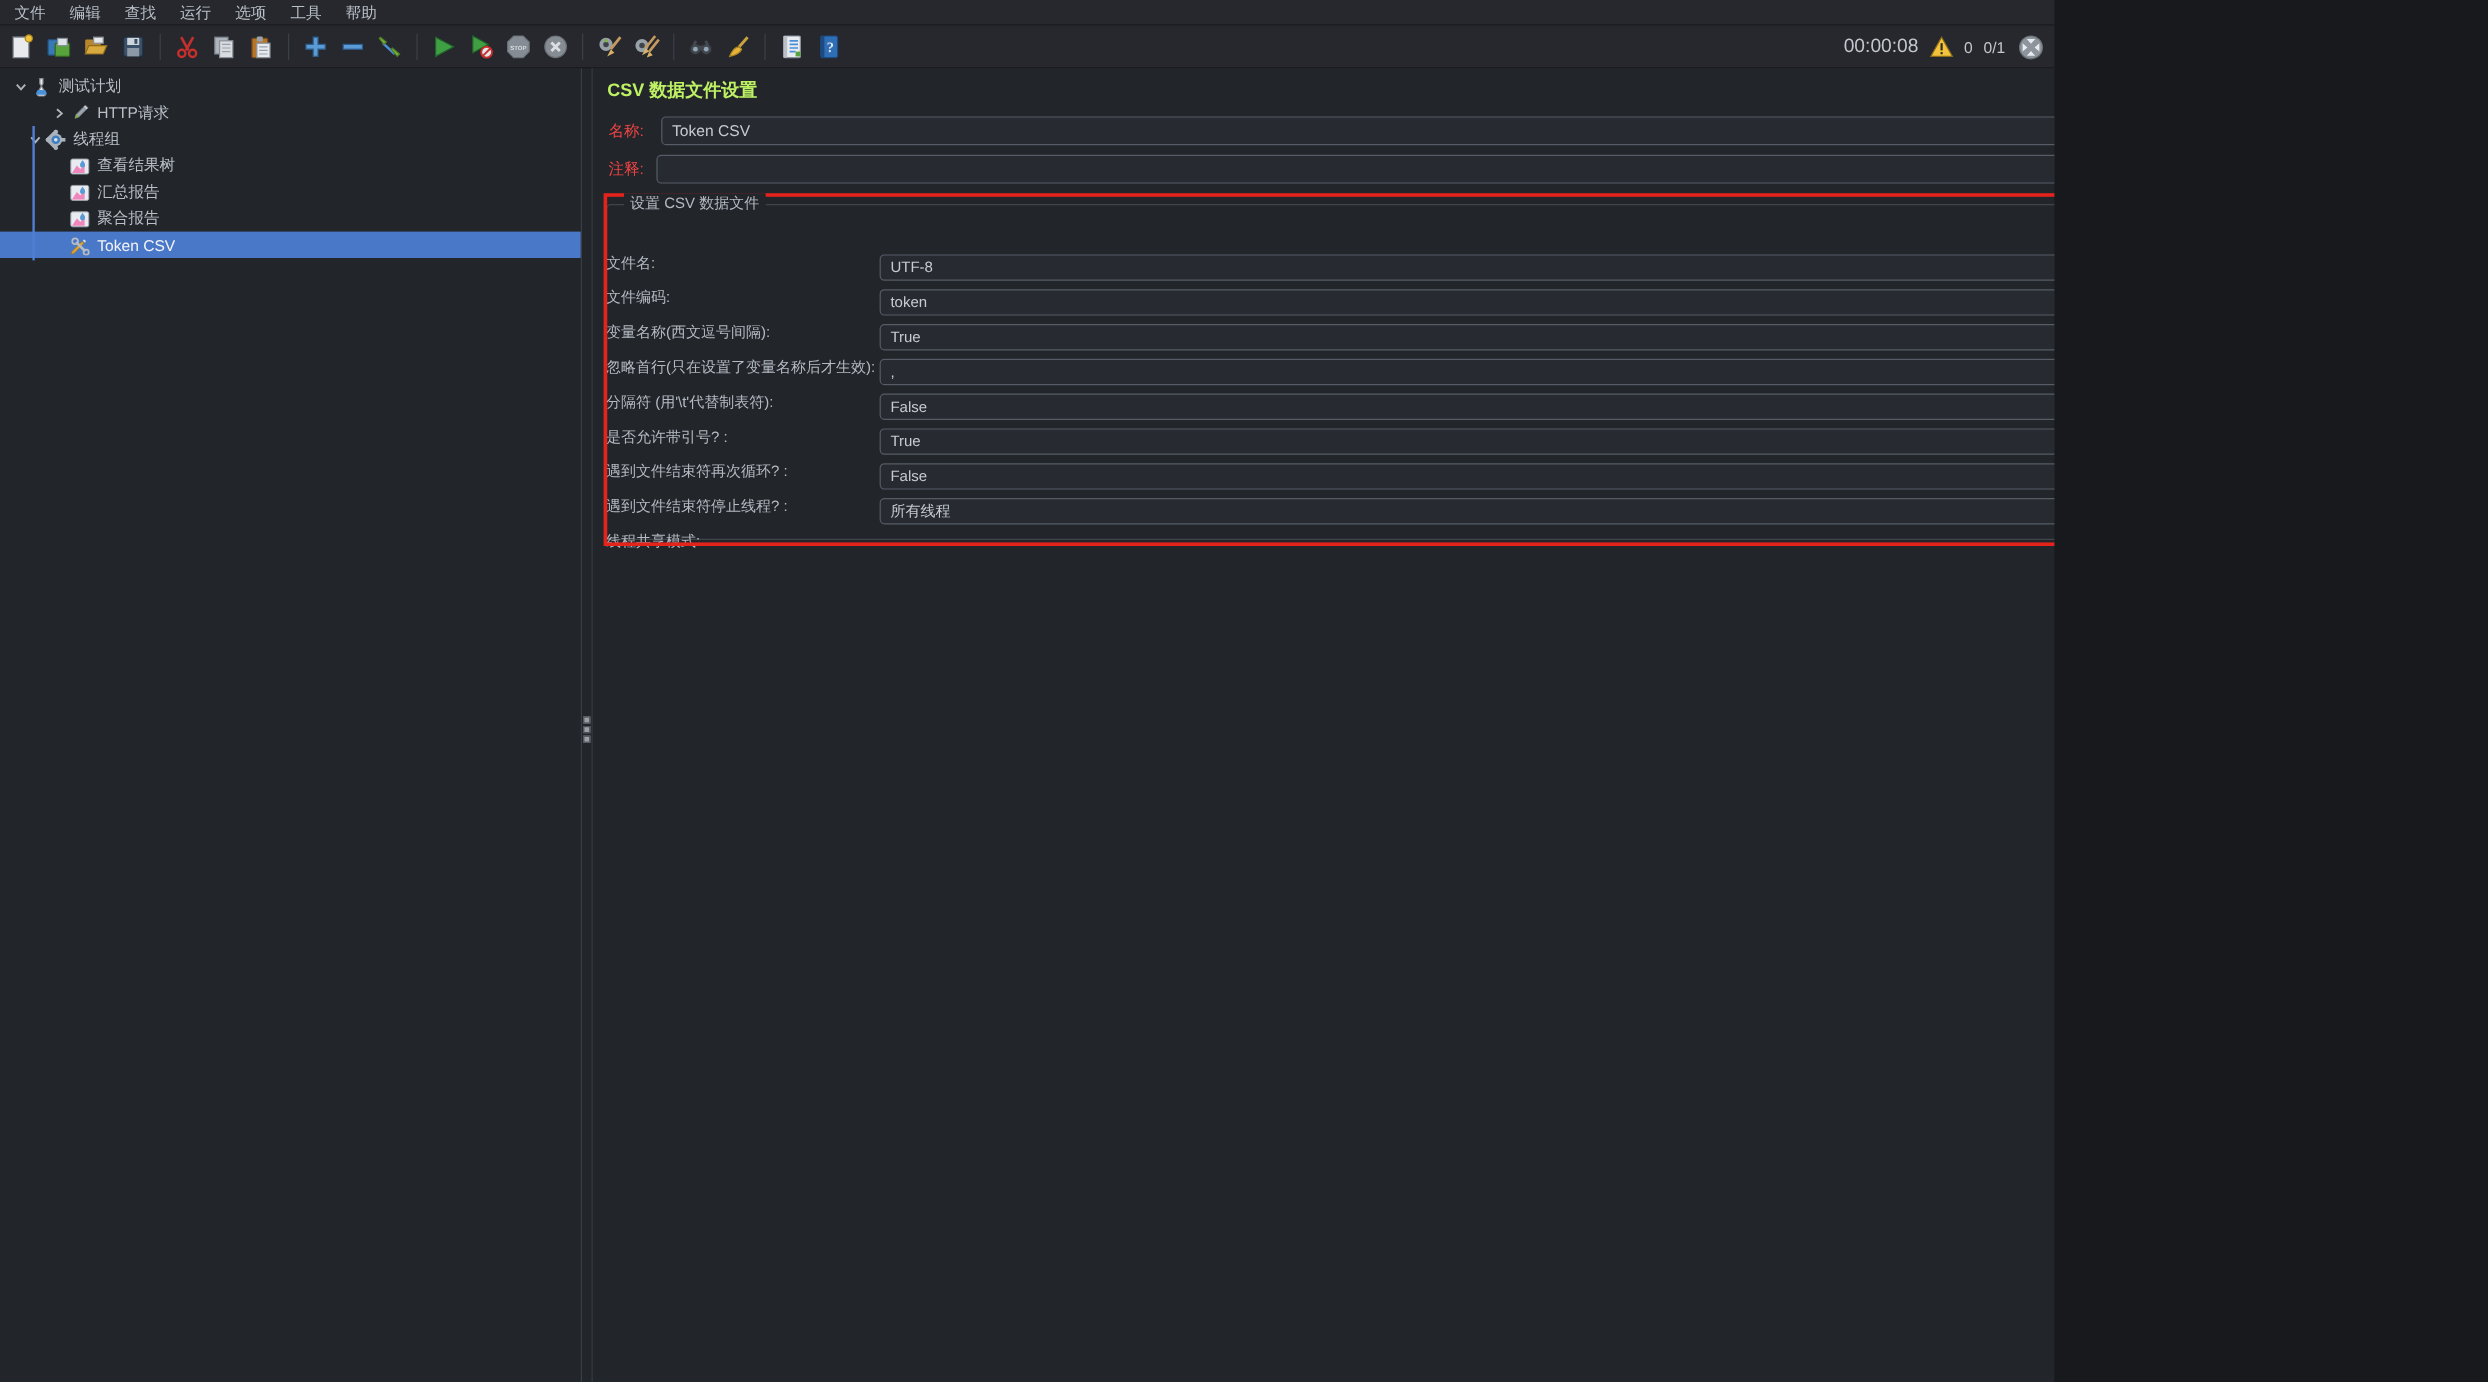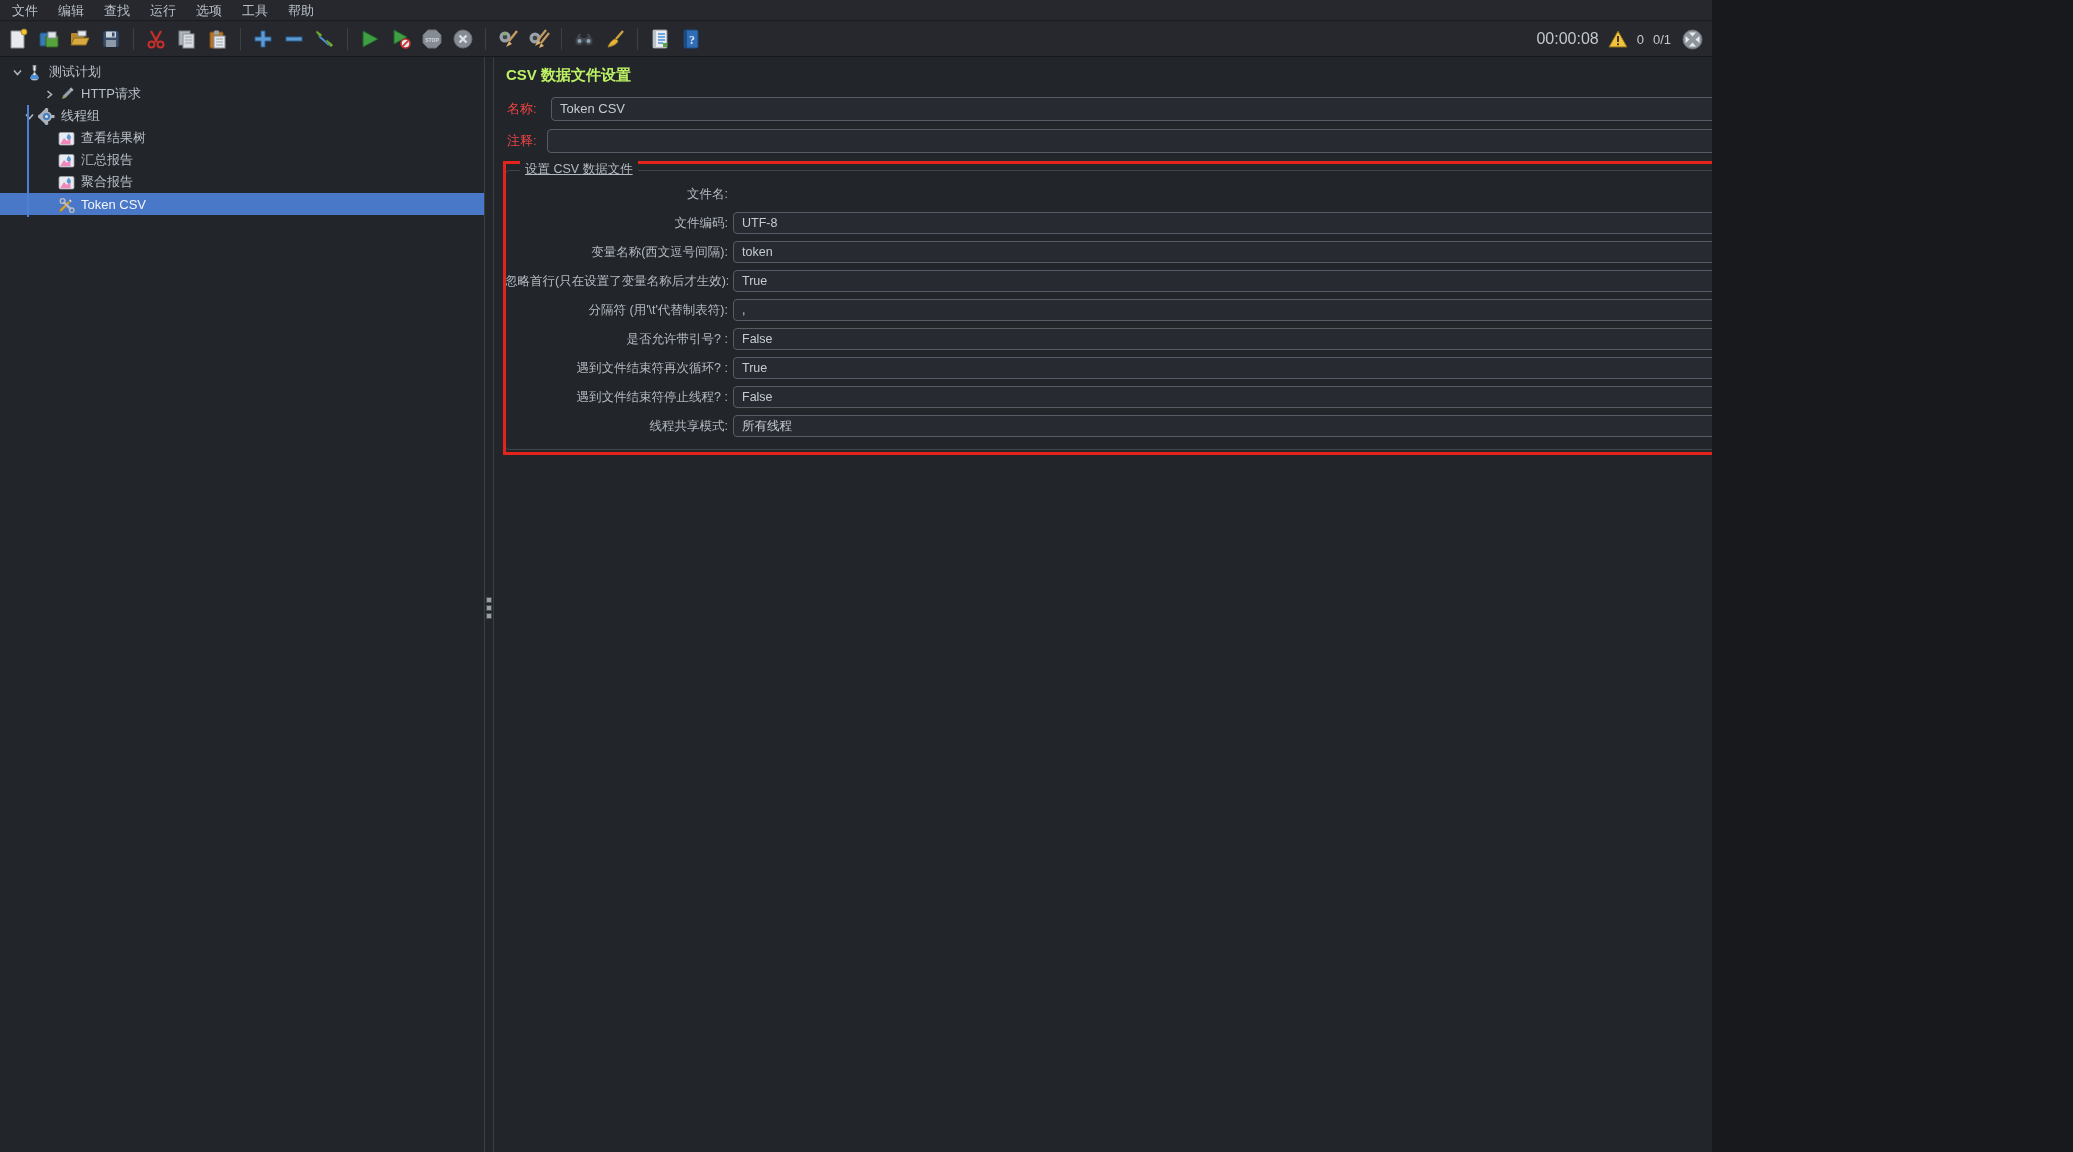--- a/index.html
+++ b/index.html
@@ -44,25 +44,25 @@
   .main-panel{ position:absolute; top:57px; left:494px; right:0; bottom:0; background:#22252a; }
   .page-title{ position:absolute; left:12px; top:9px; font-size:15px; font-weight:bold; color:#bef264; }
   .f-label{ position:absolute; font-size:13px; color:#ef4444; line-height:24px; }
   .f-input{ position:absolute; height:24px; background:#272b31; border:1px solid #565c66;
     border-radius:4px; color:#c6cbd2; font-size:13px; line-height:22px; padding:0 8px;
     white-space:nowrap; overflow:hidden; }
   
   .groupbox{ position:absolute; left:11px; top:113px; width:1558px; height:280px;
     border:1px solid #40454c; border-radius:4px; }
   .legend{ position:absolute; left:26px; top:104px; background:#22252a; padding:0 5px;
-    font-size:12.5px; color:#b4bac2; z-index:6; line-height:16px;text-decoration:underline; }
+    font-size:12.5px; color:#b4bac2; z-index:6; line-height:16px; }
   .red-rect{ position:absolute; left:9px; top:104px; width:1561px; height:294px;
     border:3px solid #e3231c; z-index:5; pointer-events:none; }
-  .g-label{ position:absolute; left:11px; width:223px; text-align:right;
-    font-size:12.5px; color:#b4bac2; line-height:22px; white-space:nowrap; }
+  .g-label{ position:absolute; left:11px; width:223px; text-align:left;
+    font-size:12.5px; color:#b4bac2; line-height:22px; white-space:nowrap;margin-top:25px; }
   .g-field{ position:absolute; left:239px; width:1327px; height:22px;
     background:#272b31; border:1px solid #565c66; border-radius:4px;
     color:#c6cbd2; font-size:12.5px; line-height:20px; padding:0 8px;
     white-space:nowrap; overflow:hidden; }
   .g-field.file{ width:1255px; }
   .combo-arrow{ position:absolute; right:9px; top:8px; width:0; height:0;
     border-left:5px solid transparent; border-right:5px solid transparent;
     border-top:6px solid #9aa1a9; }
   .browse-btn{ position:absolute; left:1502px; width:49px; height:25px;
     background:#2c3036; border:1px solid #5a606a; border-radius:4px;

